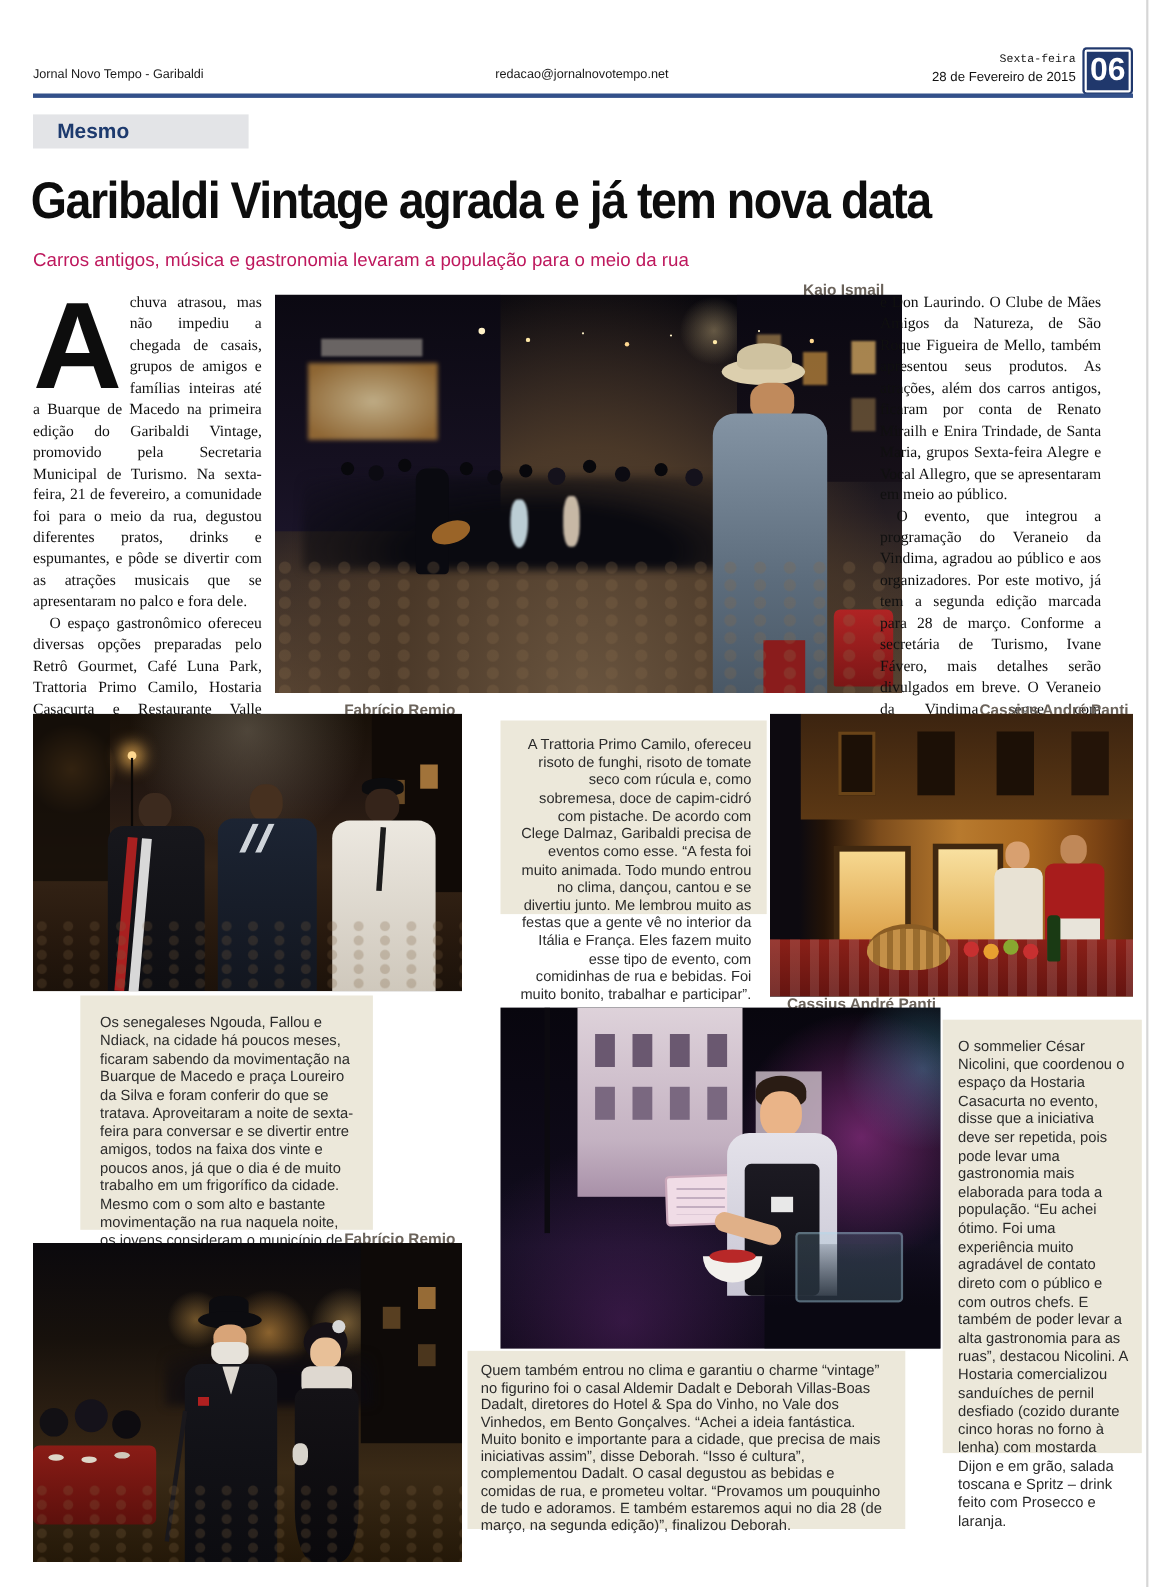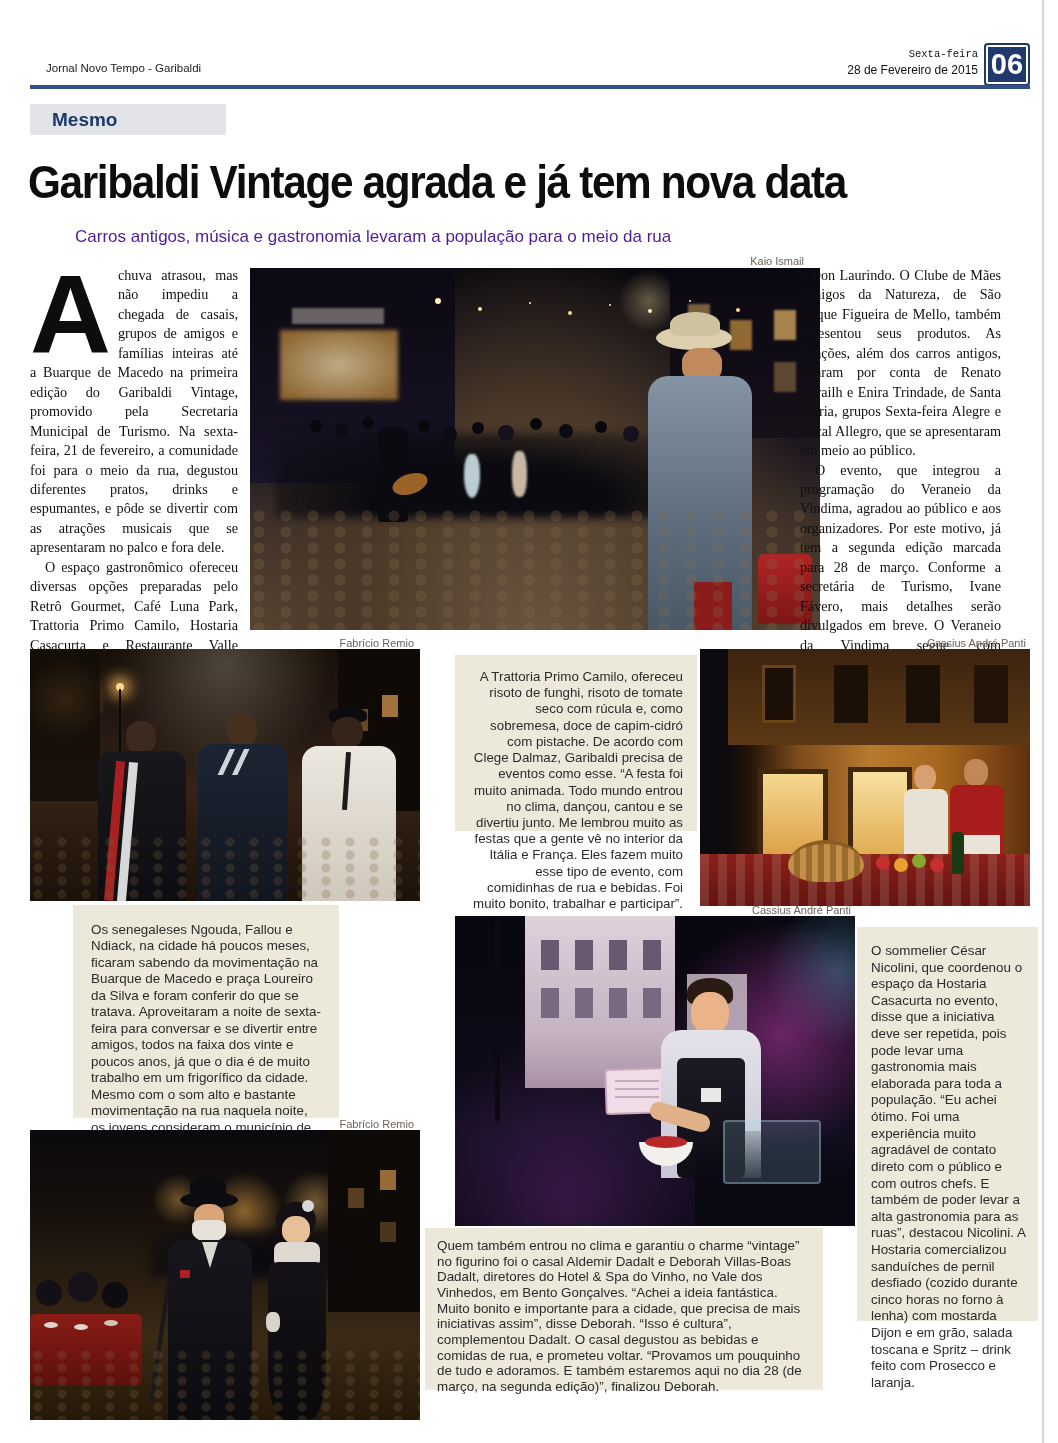--- a/index.html
+++ b/index.html
@@ -1,53 +1,53 @@
 <!DOCTYPE html>
 <html><head>
 <meta charset="utf-8">
 <style>
   * { margin:0; padding:0; box-sizing:border-box; }
   html,body { background:#ffffff; }
   body { font-family:"Liberation Serif", serif; }
   .page { position:relative; width:1058px; height:1443px; background:#ffffff; overflow:hidden; }
 
   
-  .mast-left   { position:absolute; left:30px; top:62px; font-family:"Liberation Sans",sans-serif; font-size:11.5px; color:#1a1a1a;margin-left:16px; }
+  .mast-left   { position:absolute; left:30px; top:62px; font-family:"Liberation Sans",sans-serif; font-size:11.5px; color:#1a1a1a; }
   .mast-center { position:absolute; left:0; right:0; top:62px; text-align:center; font-family:"Liberation Sans",sans-serif; font-size:11.5px; color:#1a1a1a; }
   .mast-date   { position:absolute; right:80px; top:48px; text-align:right; font-family:"Liberation Sans",sans-serif; color:#111; }
   .mast-date .wd { font-size:10.5px; display:block;font-family:Liberation Mono, monospace; }
   .mast-date .dt { font-size:12px; display:block; margin-top:3px; }
   .pagenum { position:absolute; left:984px; top:43px; width:46px; height:43px; background:#20386c; border-radius:4px;
              box-shadow: inset 0 0 0 2px #20386c, inset 0 0 0 4px #ffffff;
              display:flex; align-items:center; justify-content:center;
              font-family:"Liberation Sans",sans-serif; font-weight:700; font-size:29px; color:#ffffff; }
   .toprule { position:absolute; left:30px; top:85px; width:1000px; height:4px; background:#33508a; }
 
   .section-bar { position:absolute; left:30px; top:104px; width:196px; height:31px; background:#e3e4e7;
                  display:flex; align-items:center; padding-left:22px;
                  font-family:"Liberation Sans",sans-serif; font-weight:700; font-size:19px; color:#1d3a6e; }
 
   
   .headline { position:absolute; left:28px; top:154px; white-space:nowrap;
               font-family:"Liberation Sans",sans-serif; font-weight:700; font-size:47px; color:#0d0d0d;
               letter-spacing:-1.5px; transform:scaleX(.9); transform-origin:left center; }
-  .subhead  { position:absolute; left:30px; top:227px; font-family:"Liberation Sans",sans-serif; font-size:17px; color:#4c1d95;margin-left:45px; }
+  .subhead  { position:absolute; left:30px; top:227px; font-family:"Liberation Sans",sans-serif; font-size:17px; color:#be185d; }
 
   
   .bodycol { position:absolute; font-size:14.2px; line-height:1.37; color:#101010; text-align:justify; }
   .col-left  { left:30px;  top:266px; width:208px; }
   .col-right { left:800px; top:266px; width:201px; }
   .bodycol p.indent { text-indent:15px; }
   .dropcap { float:left; font-family:"Liberation Sans",sans-serif; font-weight:700; font-size:112px; line-height:.78;
              margin:5px 7px 0 0; color:#0d0d0d; }
 
   
   .photo { position:absolute; overflow:hidden; }
   .photo div { position:absolute; }
-  .credit { position:absolute; font-family:"Liberation Sans",sans-serif; font-size:11px; font-weight:400;
+  .credit { position:absolute; font-family:"Liberation Sans",sans-serif; font-size:14px; font-weight:700;
             color:#6a625a; text-align:right; }
 
   
   #ph-main { left:250px; top:268px; width:570px; height:362px;
     background:
       radial-gradient(circle at 86% 14%, rgba(255,210,130,.4), transparent 9%),
       radial-gradient(circle at 70% 9%, rgba(255,225,160,.35), transparent 6%),
       radial-gradient(ellipse at 50% 105%, #6b5640 0%, #4a3828 45%, rgba(0,0,0,0) 75%),
       linear-gradient(180deg,#08070d 0%,#100e18 35%,#241d22 55%,#3c2f28 70%,#5a4634 100%); }
   #ph-main::after { content:""; position:absolute; left:0; bottom:0; width:100%; height:120px;
@@ -196,20 +196,21 @@
   .box-couple    { left:425px; top:1228px; width:398px; height:162px; padding:10px 12px; font-size:13.4px; line-height:1.17; text-align:left; }
 
   .edge-line { position:absolute; left:1042px; top:0; width:2px; height:1443px; background:#d6d6d6; }
 </style>
 </head>
 <body>
 
 <div class="page">
 
   <div class="mast-left">Jornal Novo Tempo - Garibaldi</div>
+  <div class="mast-center">redacao@jornalnovotempo.net</div>
   <div class="mast-date">
     <span class="wd">Sexta-feira</span>
     <span class="dt">28 de Fevereiro de 2015</span>
   </div>
   <div class="pagenum">06</div>
   <div class="toprule"></div>
   <div class="section-bar">Mesmo</div>
 
   <div class="headline">Garibaldi Vintage agrada e já tem nova data</div>
   <div class="subhead">Carros antigos, música e gastronomia levaram a população para o meio da rua</div>

